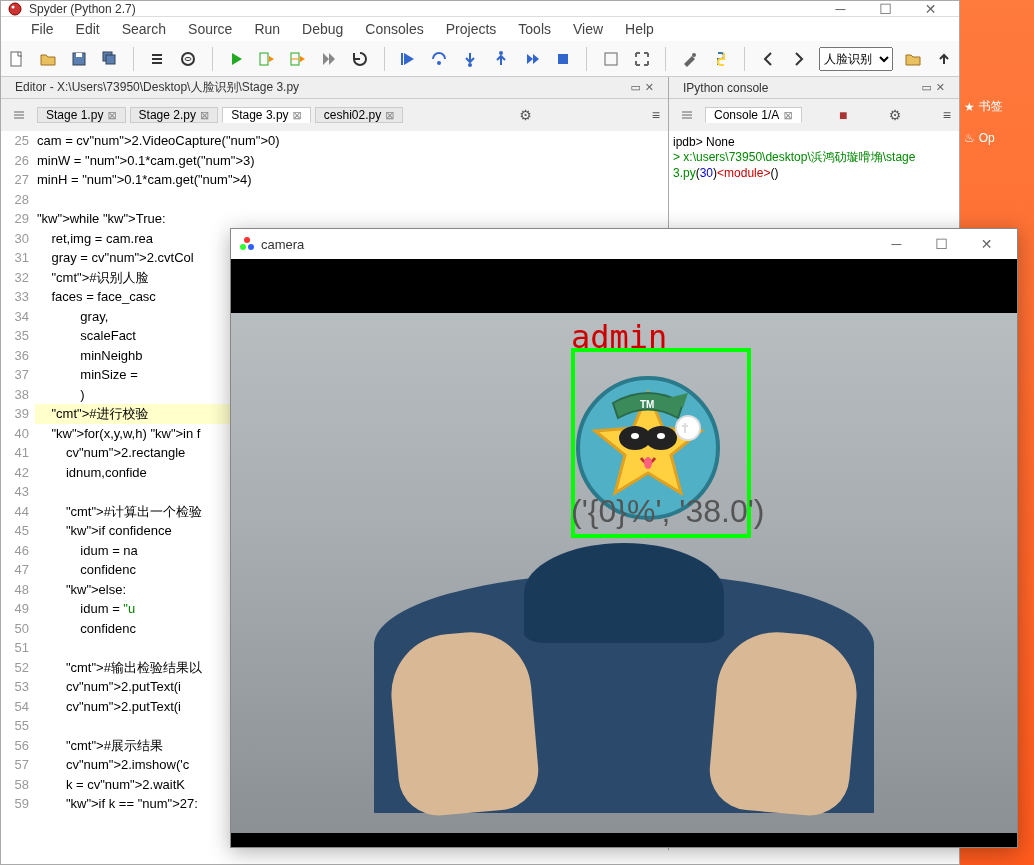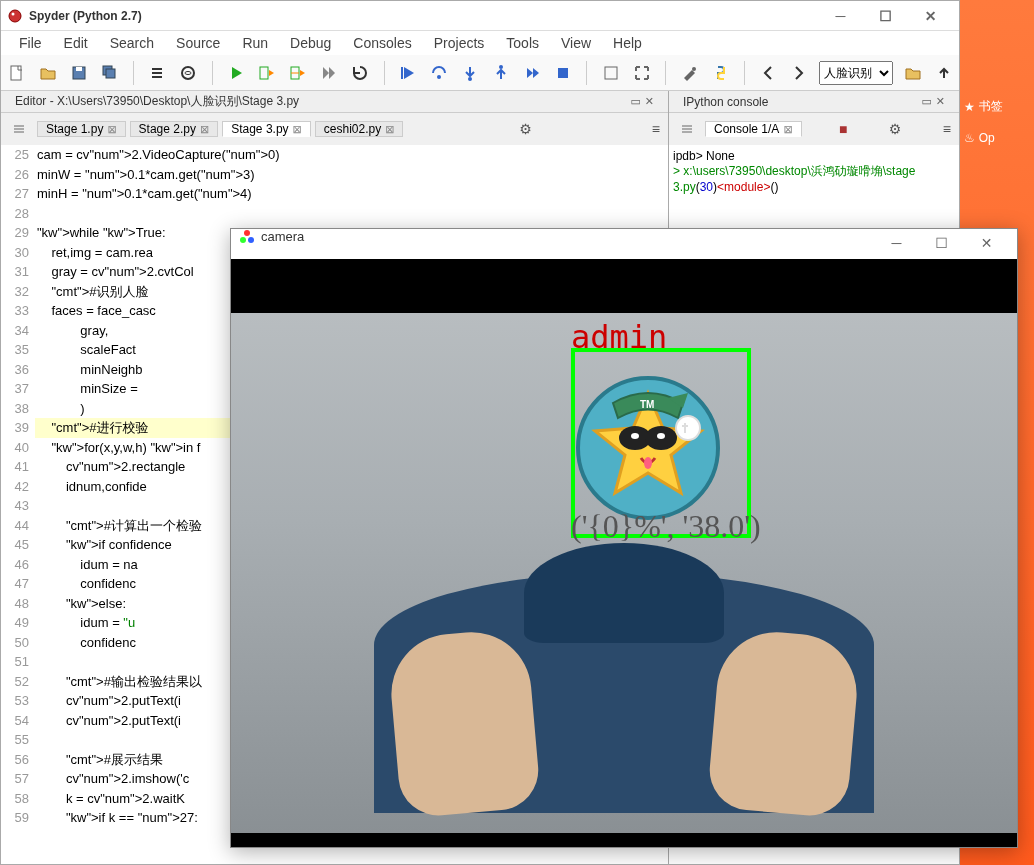--- a/index.html
+++ b/index.html
@@ -1,23 +1,23 @@
 <!DOCTYPE html>
 <html><head>
 <meta charset="utf-8">
 <style>
 * { margin: 0; padding: 0; box-sizing: border-box; font-family: "Segoe UI", Tahoma, sans-serif; }
 body { width: 1034px; height: 865px; background: #f0f0f0; overflow: hidden; position: relative; }
 .spyder-window { width: 960px; height: 865px; background: #fff; border: 1px solid #aaa; position: relative; }
-.titlebar { height: 30px; background: #fff; display: flex; align-items: center; padding: 0 6px; border-bottom: 1px solid #ddd; font-weight: bold; }
+.titlebar { height: 16px; background: #fff; display: flex; align-items: center; padding: 0 6px; border-bottom: 1px solid #ddd; }
 .titlebar .icon { width: 16px; height: 16px; margin-right: 6px; }
 .titlebar .title { font-size: 12px; color: #333; flex: 1; }
 .winbtns { display: flex; gap: 0; margin-left: auto; }
 .winbtn { width: 45px; height: 28px; display: flex; align-items: center; justify-content: center; font-size: 14px; color: #666; cursor: pointer; }
-.menubar { height: 24px; display: flex; align-items: center; padding: 0 8px; font-size: 14px; color: #444; gap: 2px; }
+.menubar { height: 24px; display: flex; align-items: center; padding: 0 20px; font-size: 14px; color: #444; gap: 2px; }
 .menubar .mitem { padding: 2px 10px; cursor: pointer; }
 .toolbar { height: 36px; display: flex; align-items: center; padding: 0 4px; gap: 8px; border-bottom: 1px solid #ccc; background: #f9f9f9; }
 .tbtn { width: 28px; height: 28px; display: flex; align-items: center; justify-content: center; cursor: pointer; border-radius: 2px; }
 .tsep { width: 1px; height: 24px; background: #ccc; margin: 0 4px; }
 .toolbar select { height: 24px; font-size: 12px; width: 90px; }
 .panes { display: flex; height: calc(100% - 90px); }
 .editor-pane { flex: 1; display: flex; flex-direction: column; border-right: 1px solid #aaa; }
 .console-pane { width: 290px; display: flex; flex-direction: column; }
 .pane-title { height: 22px; background: #efefef; border-bottom: 1px solid #ccc; display: flex; align-items: center; padding: 0 14px; font-size: 12px; color: #333; }
 .pane-title .controls { margin-left: auto; display: flex; gap: 4px; font-size: 11px; color: #666; }
@@ -31,33 +31,33 @@
 .ln { width: 34px; text-align: right; color: #999; background: #fff; padding-right: 6px; user-select: none; }
 .cc { flex: 1; padding-left: 2px; }
 .hl { background: #ffffcc; }
 .str { color: #008000; }
 .console-body { flex: 1; background: #fff; font-family: "Consolas", monospace; font-size: 12px; padding: 4px; overflow: auto; }
 .c-g { color: #008800; }
 .c-b { color: #0000cc; }
 .c-r { color: #cc0000; }
 .c-k { color: #000; }
 .camera-window { position: absolute; left: 230px; top: 228px; width: 788px; height: 620px; background: #000; border: 1px solid #888; box-shadow: 0 4px 20px rgba(0,0,0,0.3); z-index: 100; }
-.camera-titlebar { height: 30px; background: #fff; display: flex; padding: 0 8px; font-size: 13px; color: #333; }
+.camera-titlebar { height: 30px; background: #fff; display: flex; align-items: center; padding: 0 8px; font-size: 13px; color: #333; }
 .camera-titlebar .cicon { width: 16px; height: 16px; margin-right: 6px; }
 .camera-content { width: 100%; height: calc(100% - 30px); background: #000; position: relative; display: flex; align-items: center; justify-content: center; }
 .cam-img { width: 804px; height: 520px; background: linear-gradient(180deg, #b8bdc0 0%, #a8aeb2 40%, #8a9094 100%); position: relative; margin-top: 40px; }
 .person { position: absolute; left: 50%; top: 50%; transform: translate(-50%,-40%); width: 500px; height: 400px; }
 .hoodie { position: absolute; bottom: 0; left: 0; width: 100%; height: 240px; background: #2b4a6b; border-radius: 50% 50% 0 0 / 30% 30% 0 0; }
 .hoodie::before { content:""; position: absolute; top: -30px; left: 50%; transform: translateX(-50%); width: 200px; height: 100px; background: #1a3a5a; border-radius: 50% 50% 10% 10%; }
 .hand { position: absolute; width: 140px; height: 180px; background: #d9b896; border-radius: 60px 60px 40px 40px; bottom: 0; }
 .hand.left { left: 20px; transform: rotate(-5deg); }
 .hand.right { right: 20px; transform: rotate(5deg); }
 .face-box { position: absolute; left: 340px; top: 35px; width: 180px; height: 190px; border: 4px solid #00ff00; }
 .face-label { position: absolute; left: 340px; top: 5px; font-size: 32px; color: #cc0000; font-family: monospace; }
-.conf-label { position: absolute; left: 340px; top: 195px; font-size: 32px; color: #555; font-family: Liberation Serif, serif; }
+.conf-label { position: absolute; left: 340px; top: 180px; font-size: 32px; color: #555; font-family: Liberation Sans, sans-serif; }
 .sticker { position: absolute; left: 342px; top: 60px; width: 150px; height: 150px; }
 .right-strip { position: absolute; right: 0; top: 0; width: 74px; height: 865px; background: linear-gradient(180deg, #ff7a3d, #ff5a1d); }
 .right-strip .r-item { padding: 8px 4px; color: #fff; font-size: 12px; display:flex; align-items:center; gap: 4px; }
 svg { display: block; }
 </style>
 </head>
 <body>
 
 <div class="spyder-window">
   <div class="titlebar">

